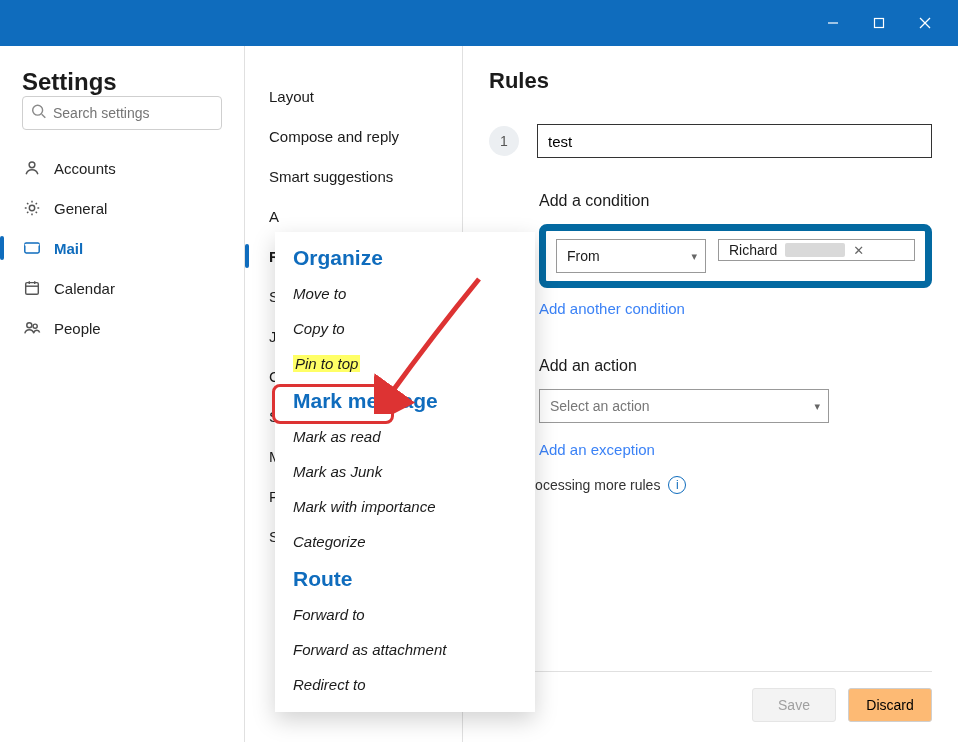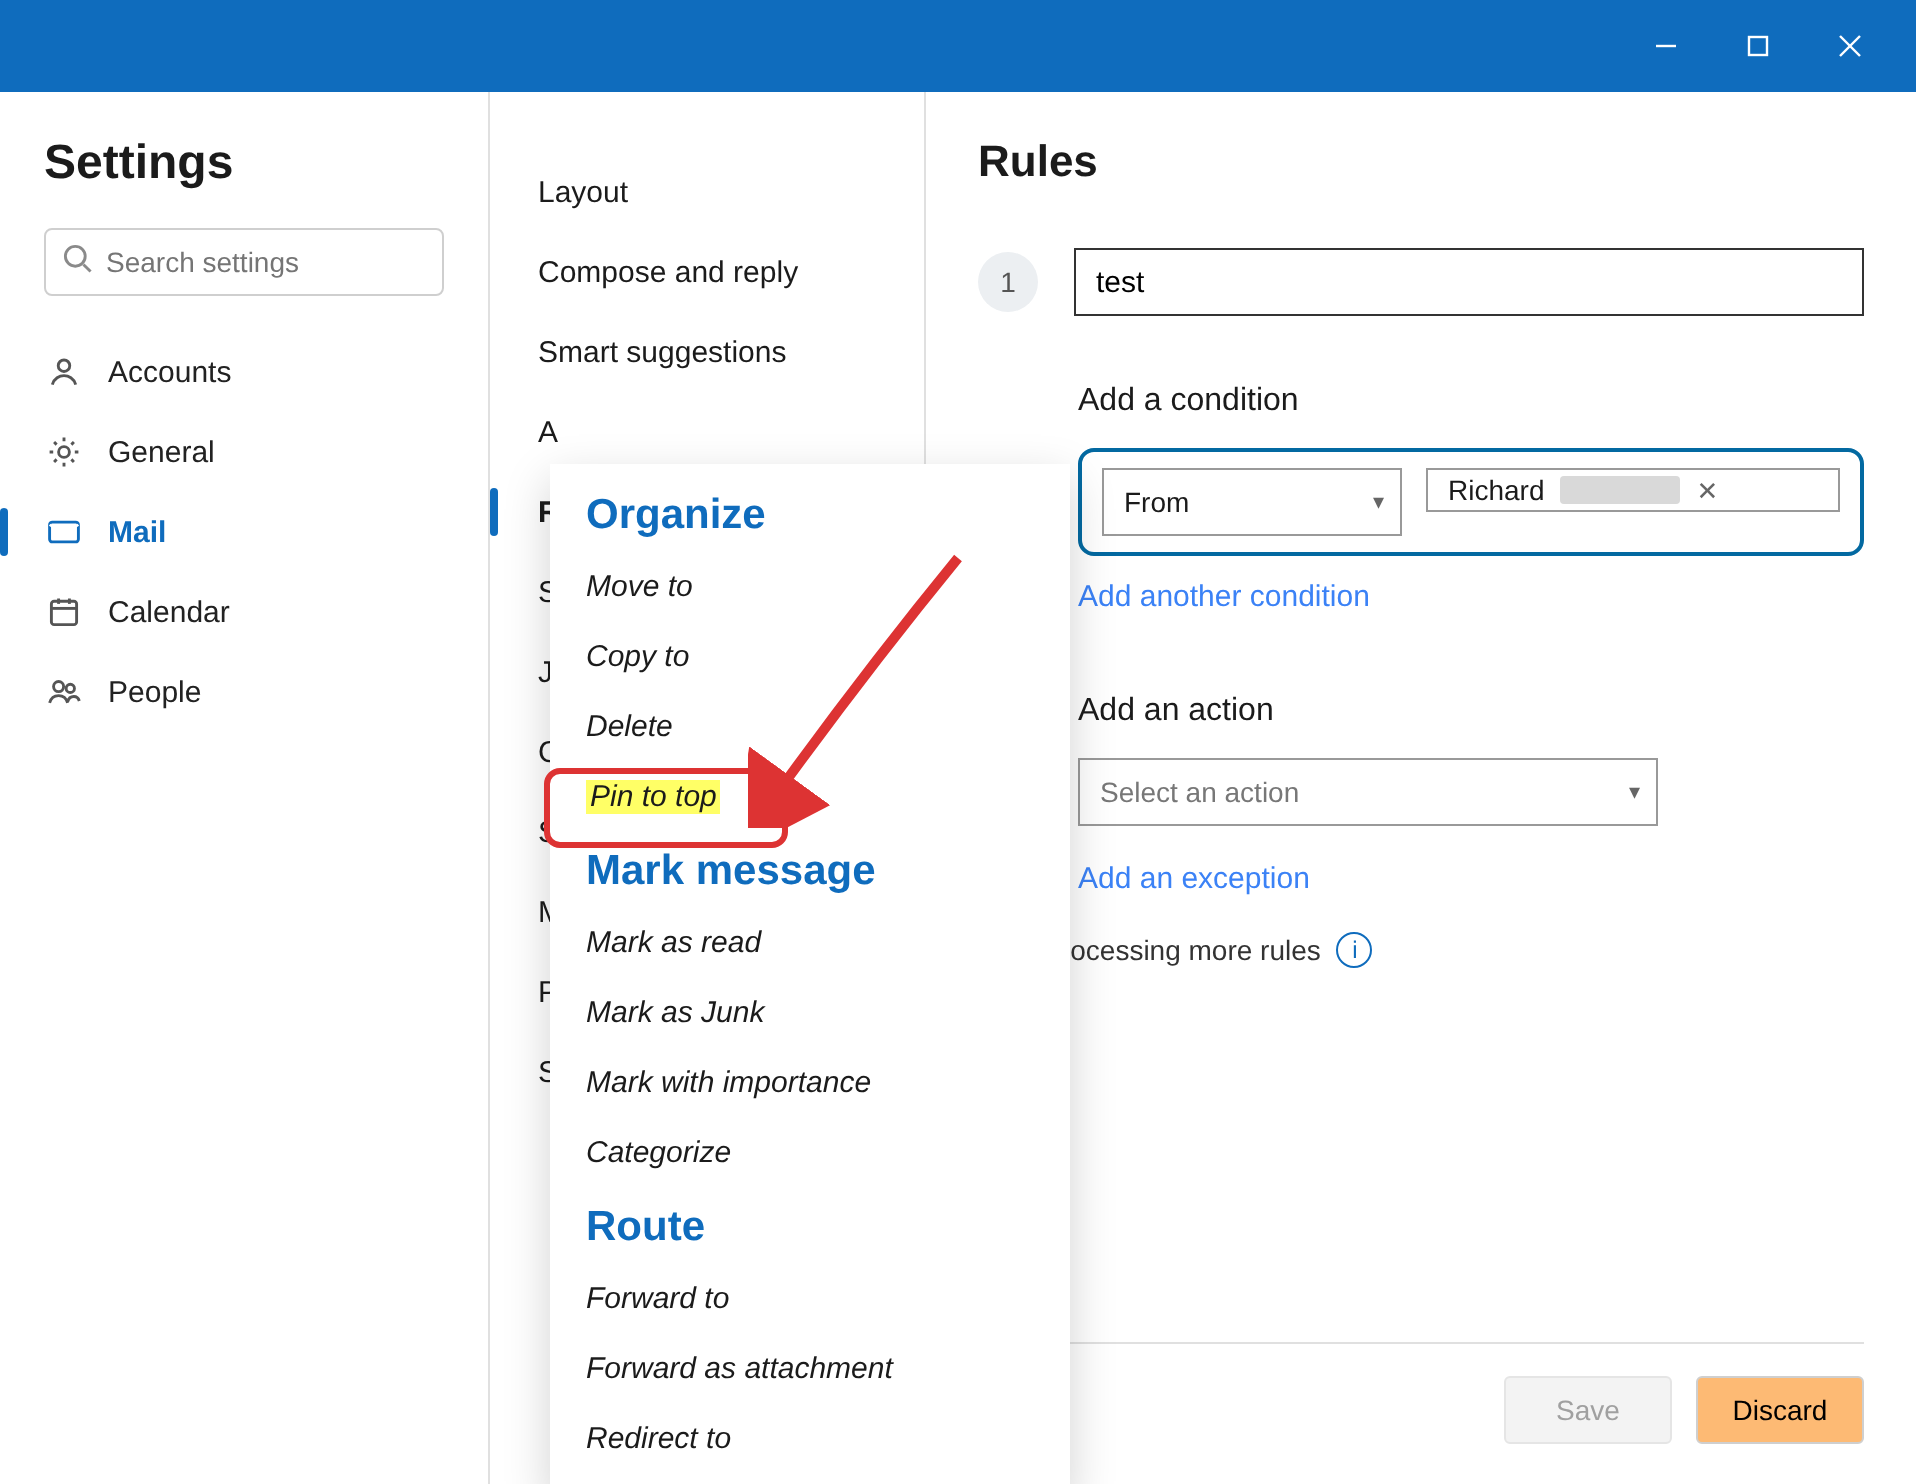--- a/index.html
+++ b/index.html
@@ -42,21 +42,20 @@
   .sidebar-left {
     width: 245px;
     border-right: 1px solid #e0e0e0;
     padding: 22px 22px 0 22px;
     display: flex;
     flex-direction: column;
   }
   .sidebar-left h1 {
     font-size: 24px;
     font-weight: 600;
-    margin-bottom: 18px;
   }
   .search-wrap {
     position: relative;
     margin-bottom: 18px;
   }
   .search-wrap input {
     width: 100%;
     height: 34px;
     border: 1px solid #cfcfcf;
     border-radius: 4px;
@@ -159,21 +158,21 @@
     border: 1px solid #333;
     padding: 0 10px;
     font-size: 15px;
     outline: none;
   }
   .section-label {
     font-size: 16px;
     margin-bottom: 14px;
   }
   .condition-box {
-    border: 2px solid #0369a1;
+    border: 7px solid #0369a1;
     border-radius: 8px;
     padding: 8px 10px;
     display: flex;
     gap: 12px;
     margin-bottom: 12px;
   }
   .select-from {
     position: relative;
     width: 150px;
     height: 34px;
@@ -469,21 +468,20 @@
     <div class="footer">
       <button class="btn save" disabled="">Save</button>
       <button class="btn">Discard</button>
     </div>
   </main>
 
   <div class="popup">
     <div class="grp-header">Organize</div>
     <div class="p-item">Move to</div>
     <div class="p-item">Copy to</div>
-    <div class="p-item">Delete</div>
     <div class="p-item pin">
         <span>Pin to top</span>
       </div>
 
     <div class="grp-header">Mark message</div>
     <div class="p-item">Mark as read</div>
     <div class="p-item">Mark as Junk</div>
     <div class="p-item">Mark with importance</div>
     <div class="p-item">Categorize</div>
 

